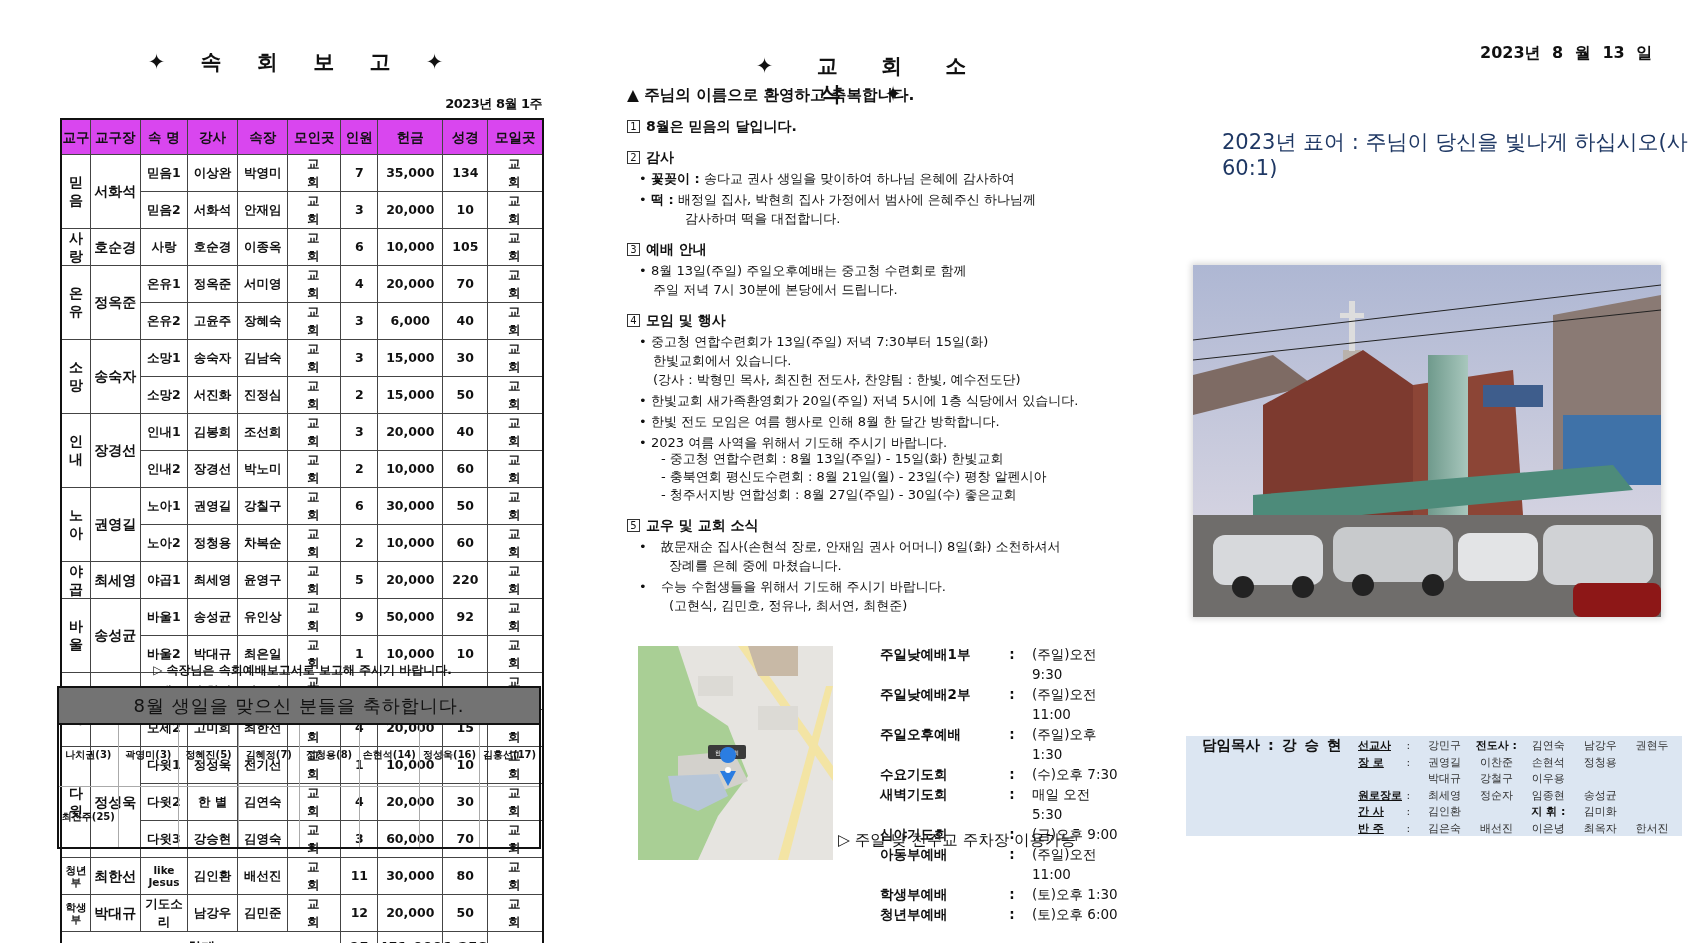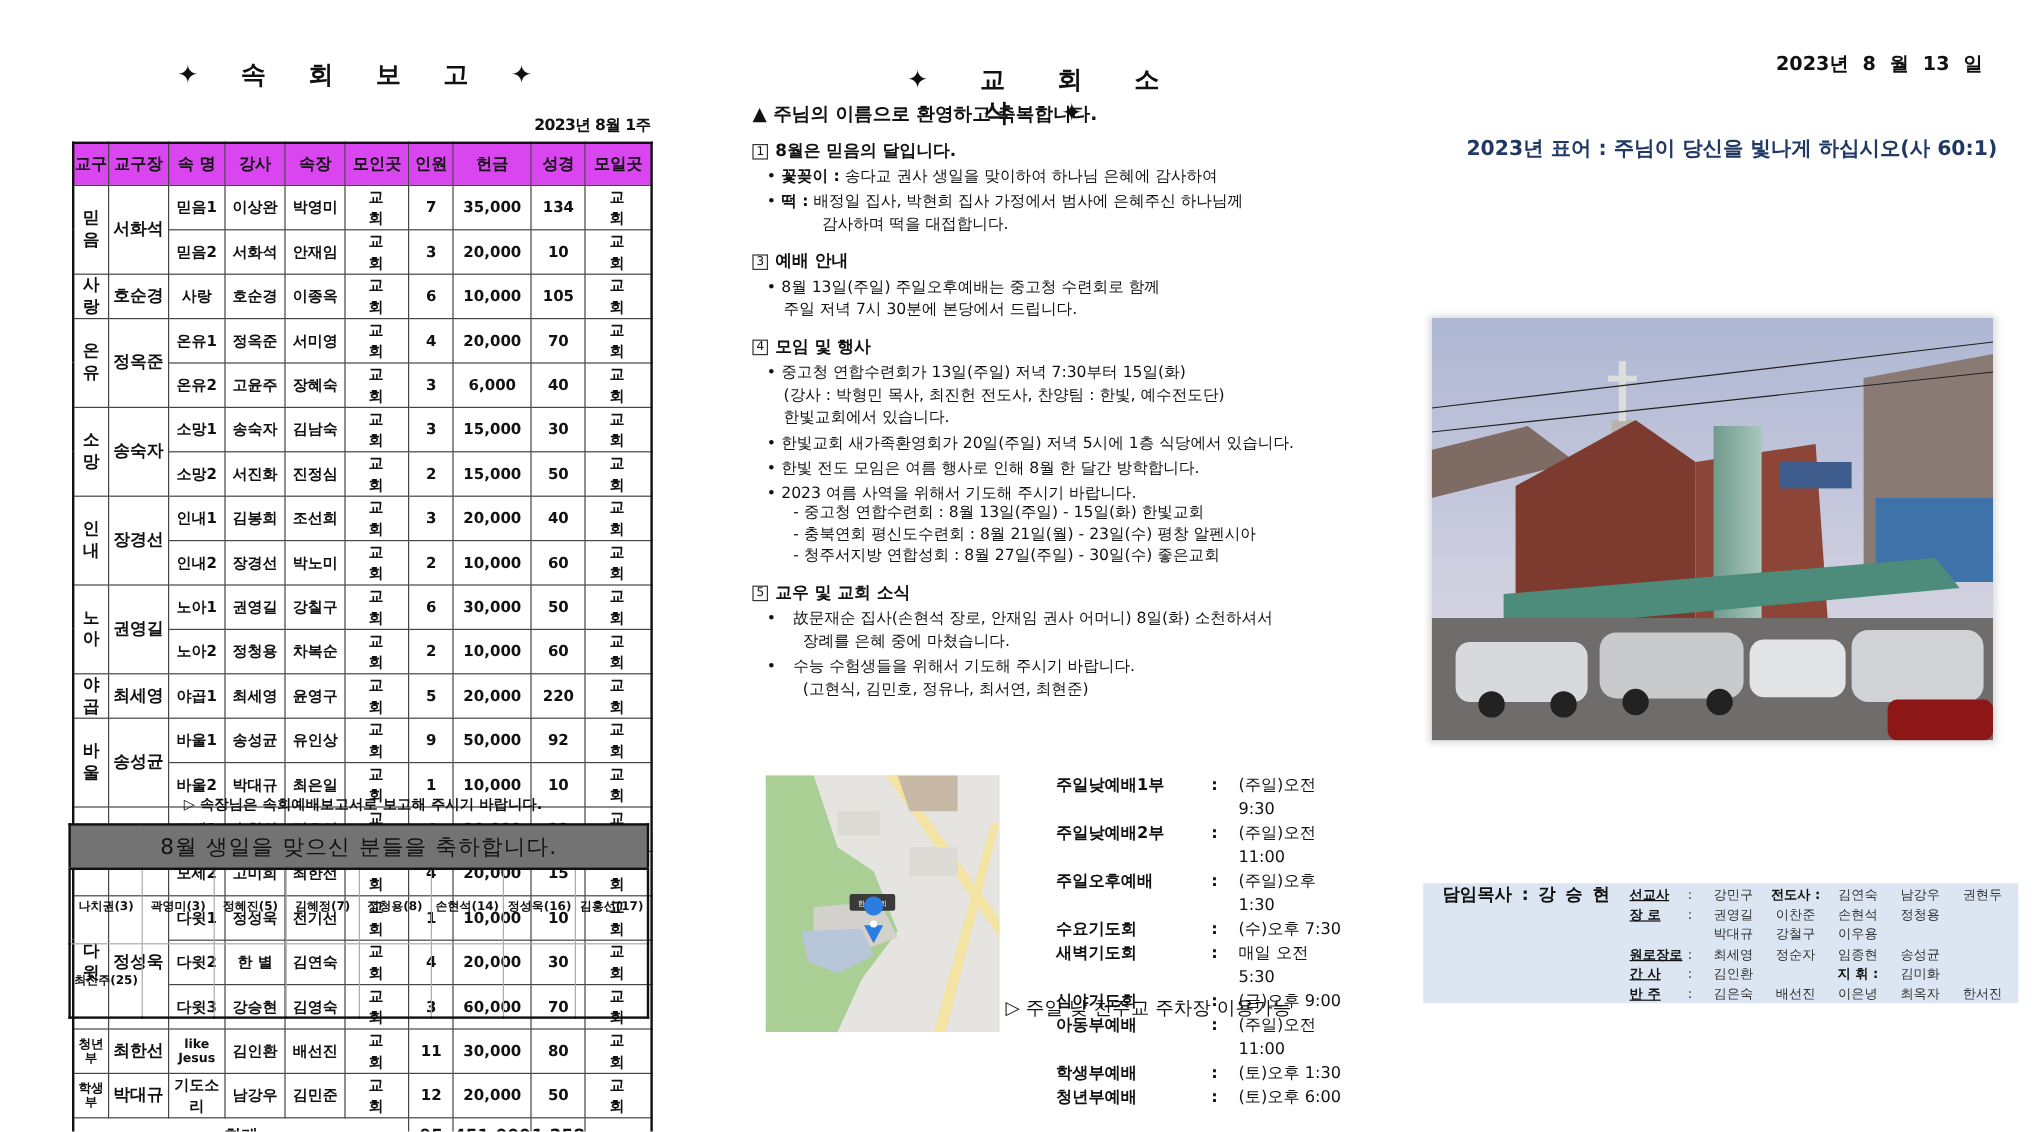--- a/index.html
+++ b/index.html
@@ -49,21 +49,21 @@
   .map { position: absolute; left: 638px; top: 646px; width: 195px; height: 214px; background: #e8e6e2; overflow: hidden; }
   .schedule { position: absolute; left: 880px; top: 644px; width: 240px; font-size: 13.5px; line-height: 20px; }
   .schedule .row { display: flex; }
   .schedule .lbl { width: 112px; font-weight: bold; text-align: justify; text-align-last: justify; }
   .schedule .colon { width: 40px; text-align: center; font-weight: bold; }
   .schedule .time { flex: 1; }
   .parking { position: absolute; left: 838px; top: 830px; font-size: 15.5px; font-weight: normal; }
 
   
   .issue-date { position: absolute; left: 1480px; top: 43px; font-size: 16px; font-weight: bold; word-spacing: 6px; }
-  .motto { position: absolute; left: 1222px; top: 112px; font-size: 17px; font-weight: bold; color: #1f3864; }
+  .motto { position: absolute; left: 1222px; top: 128px; font-size: 21px; font-weight: normal; color: #1f3864; }
   .photo { position: absolute; left: 1193px; top: 265px; width: 468px; height: 352px; overflow: hidden;
     box-shadow: 0 0 6px 2px rgba(0,0,0,0.15); }
   .staff { position: absolute; left: 1186px; top: 736px; width: 496px; height: 100px; background: #dce6f2; font-size: 11px; }
   .staff .pastor { position: absolute; left: 16px; top: 0; font-size: 14.5px; font-weight: bold; word-spacing: 3px; }
   .staff .grid { position: absolute; left: 172px; top: 2px; width: 320px; line-height: 16.5px; color: #333; }
   .staff .grid .r { display: flex; }
   .staff .grid .k { width: 56px; font-weight: bold; color: #111; text-decoration: underline; }
   .staff .grid .c { width: 14px; }
   .staff .grid .v { width: 60px; text-align: center; }
 </style>
@@ -365,32 +365,33 @@
   </tbody>
 </table>
 
 <div class="mid-title">✦ 교 회 소 식 ✦</div>
 
 <div class="news">
   <div class="welcome">▲ 주님의 이름으로 환영하고 축복합니다.</div>
 
   <div class="sec"><span class="num">1</span><span>8월은 믿음의 달입니다.</span></div>
 
+  <div class="sec"><span class="num">2</span><span>감사</span></div>
   <div class="item"><b>꽃꽂이 :</b> <span>송다교 권사 생일을 맞이하여 하나님 은혜에 감사하여</span></div>
   <div class="item"><b>떡 :</b> <span>배정일 집사, 박현희 집사 가정에서 범사에 은혜주신 하나님께</span></div>
   <div class="cont3">감사하며 떡을 대접합니다.</div>
 
   <div class="sec"><span class="num">3</span><span>예배 안내</span></div>
   <div class="item">8월 13일(주일) 주일오후예배는 중고청 수련회로 함께</div>
   <div class="cont">주일 저녁 7시 30분에 본당에서 드립니다.</div>
 
   <div class="sec"><span class="num">4</span><span>모임 및 행사</span></div>
   <div class="item">중고청 연합수련회가 13일(주일) 저녁 7:30부터 15일(화)</div>
+  <div class="cont">한빛교회에서 있습니다.</div>
   <div class="cont">(강사 : 박형민 목사, 최진헌 전도사, 찬양팀 : 한빛, 예수전도단)</div>
-  <div class="cont">한빛교회에서 있습니다.</div>
   <div class="item">한빛교회 새가족환영회가 20일(주일) 저녁 5시에 1층 식당에서 있습니다.</div>
   <div class="item">한빛 전도 모임은 여름 행사로 인해 8월 한 달간 방학합니다.</div>
   <div class="item" style="margin-bottom:-2px">2023 여름 사역을 위해서 기도해 주시기 바랍니다.</div>
   <div class="dash" style="line-height:18px">- 중고청 연합수련회 : 8월 13일(주일) - 15일(화) 한빛교회</div>
   <div class="dash" style="line-height:18px">- 충북연회 평신도수련회 : 8월 21일(월) - 23일(수) 평창 알펜시아</div>
   <div class="dash" style="line-height:18px">- 청주서지방 연합성회 : 8월 27일(주일) - 30일(수) 좋은교회</div>
 
   <div class="sec"><span class="num">5</span><span>교우 및 교회 소식</span></div>
   <div class="item" style="padding-left:34px">故문재순 집사(손현석 장로, 안재임 권사 어머니) 8일(화) 소천하셔서</div>
   <div style="padding-left:42px">장례를 은혜 중에 마쳤습니다.</div>

